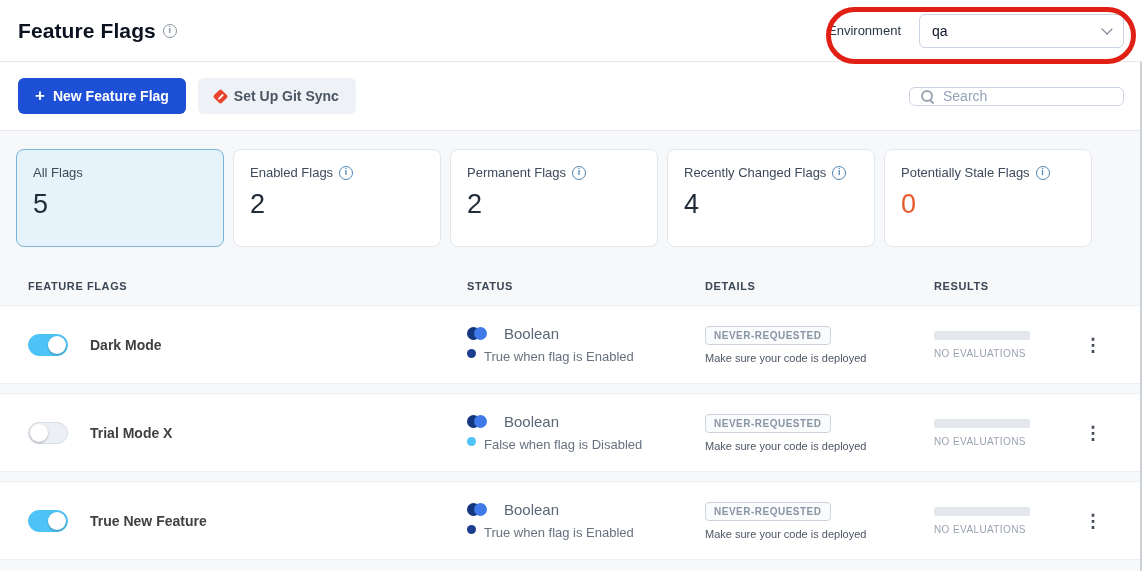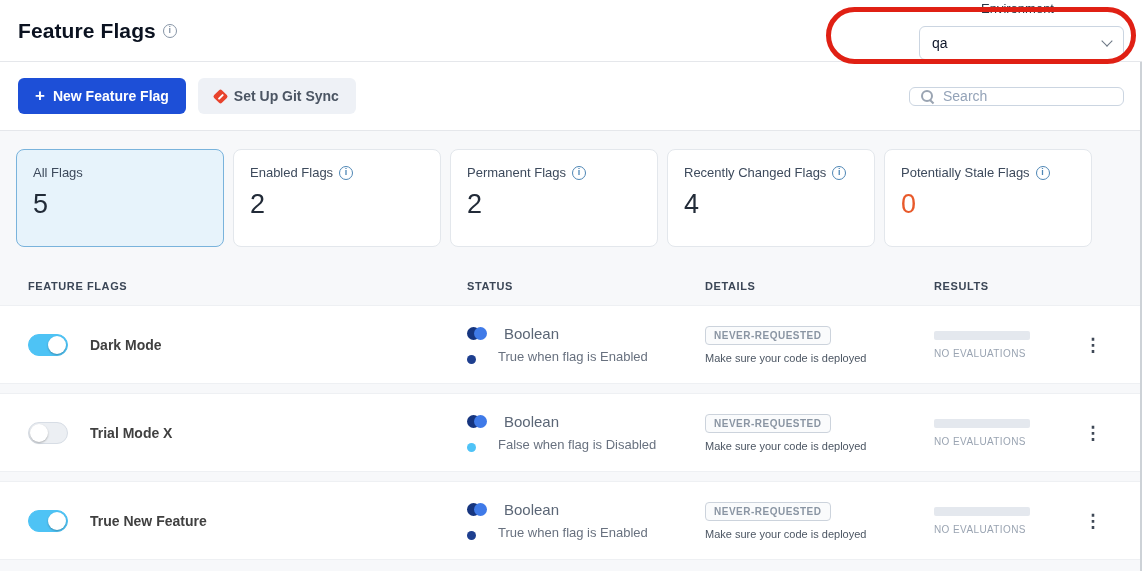--- a/index.html
+++ b/index.html
@@ -7,21 +7,21 @@
   body { font-family:"Liberation Sans", sans-serif; background:#f7f8fa; position:relative; color:#1f2937; }
 
   
   .topbar { height:62px; background:#fff; display:flex; align-items:center; justify-content:space-between; padding:0 18px; border-bottom:1px solid #e5e7eb; position:relative; }
   .title-wrap { display:flex; align-items:center; gap:7px; }
   .page-title { font-size:21px; font-weight:700; color:#0b1220; letter-spacing:.1px; }
   .info { width:14px; height:14px; border:1px solid currentColor; border-radius:50%; display:inline-flex; align-items:center; justify-content:center; font-size:9px; font-weight:700; line-height:1; flex:none; }
   .title-info { color:#8795a6; }
   .card-info { color:#4e86b5; }
 
-  .env-wrap { display:flex; align-items:center; gap:10px;flex-direction:column; }
+  .env-wrap { display:flex; align-items:center; gap:10px; }
   .env-label { font-size:13px; color:#2a3645; }
   .env-select { width:205px; height:34px; background:#fff; border:1px solid #cbd5e1; border-radius:6px; display:flex; align-items:center; padding:0 12px; font-size:14px; color:#0f172a; cursor:pointer;margin-left:8px; }
   .caret { width:8px; height:8px; border-right:1.5px solid #6b7684; border-bottom:1.5px solid #6b7684; transform:rotate(45deg); margin-left:auto; margin-top:-4px; }
 
   .annotation { position:absolute; left:826px; top:7px; width:310px; height:57px; border:5px solid #e02014; border-radius:30px; pointer-events:none; z-index:9; }
 
   
   .toolbar { height:69px; background:#fff; display:flex; align-items:center; gap:12px; padding:0 18px; border-bottom:1px solid #e5e7eb; }
   .btn { height:36px; display:inline-flex; align-items:center; gap:8px; border:none; border-radius:6px; font-family:inherit; font-size:14px; font-weight:700; padding:0 17px; cursor:pointer; }
   .btn-primary { background:#1d4fd7; color:#fff; }
@@ -57,21 +57,21 @@
   .toggle .knob { position:absolute; top:1px; left:1px; width:18px; height:18px; border-radius:50%; background:#fff; box-shadow:0 1px 2px rgba(0,0,0,.28); }
   .toggle.on { background:#4ec3f5; border-color:#4ec3f5; }
   .toggle.on .knob { left:19px; }
   .flag-name { font-size:14px; font-weight:700; color:#404040; }
 
   .details-cell { display:flex; flex-direction:column; gap:7px; }
   .type-line { display:flex; align-items:center; gap:17px; font-size:15px; color:#5b6676; }
   .bool-icon { position:relative; width:20px; height:13px; flex:none; }
   .bool-icon .b1 { position:absolute; left:0; top:0; width:13px; height:13px; border-radius:50%; background:#16357f; }
   .bool-icon .b2 { position:absolute; right:0; top:0; width:13px; height:13px; border-radius:50%; background:#3f7ae8; }
-  .variation-line { display:flex; align-items:flex-end; gap:22px; font-size:13px; color:#68717f; }
+  .variation-line { display:flex; align-items:flex-start; gap:8px; font-size:13px; color:#68717f; }
   .dot { width:9px; height:9px; border-radius:50%; flex:none; }
 
   .status-cell { display:flex; flex-direction:column; align-items:flex-start; gap:7px; }
   .badge { font-size:10px; font-weight:700; letter-spacing:.5px; color:#8a95a3; border:1px solid #ccd3dc; background:#fafbfc; padding:3px 8px; border-radius:4px; }
   .status-text { font-size:11px; color:#4c5663; }
 
   .results-cell { display:flex; align-items:center; justify-content:space-between; padding-right:4px; }
   .results-block { width:96px; }
   .results-bar { width:96px; height:9px; background:#e4e8ee; border-radius:2px; }
   .results-label { margin-top:8px; font-size:10px; letter-spacing:.4px; color:#9aa4b2; white-space:nowrap; }

